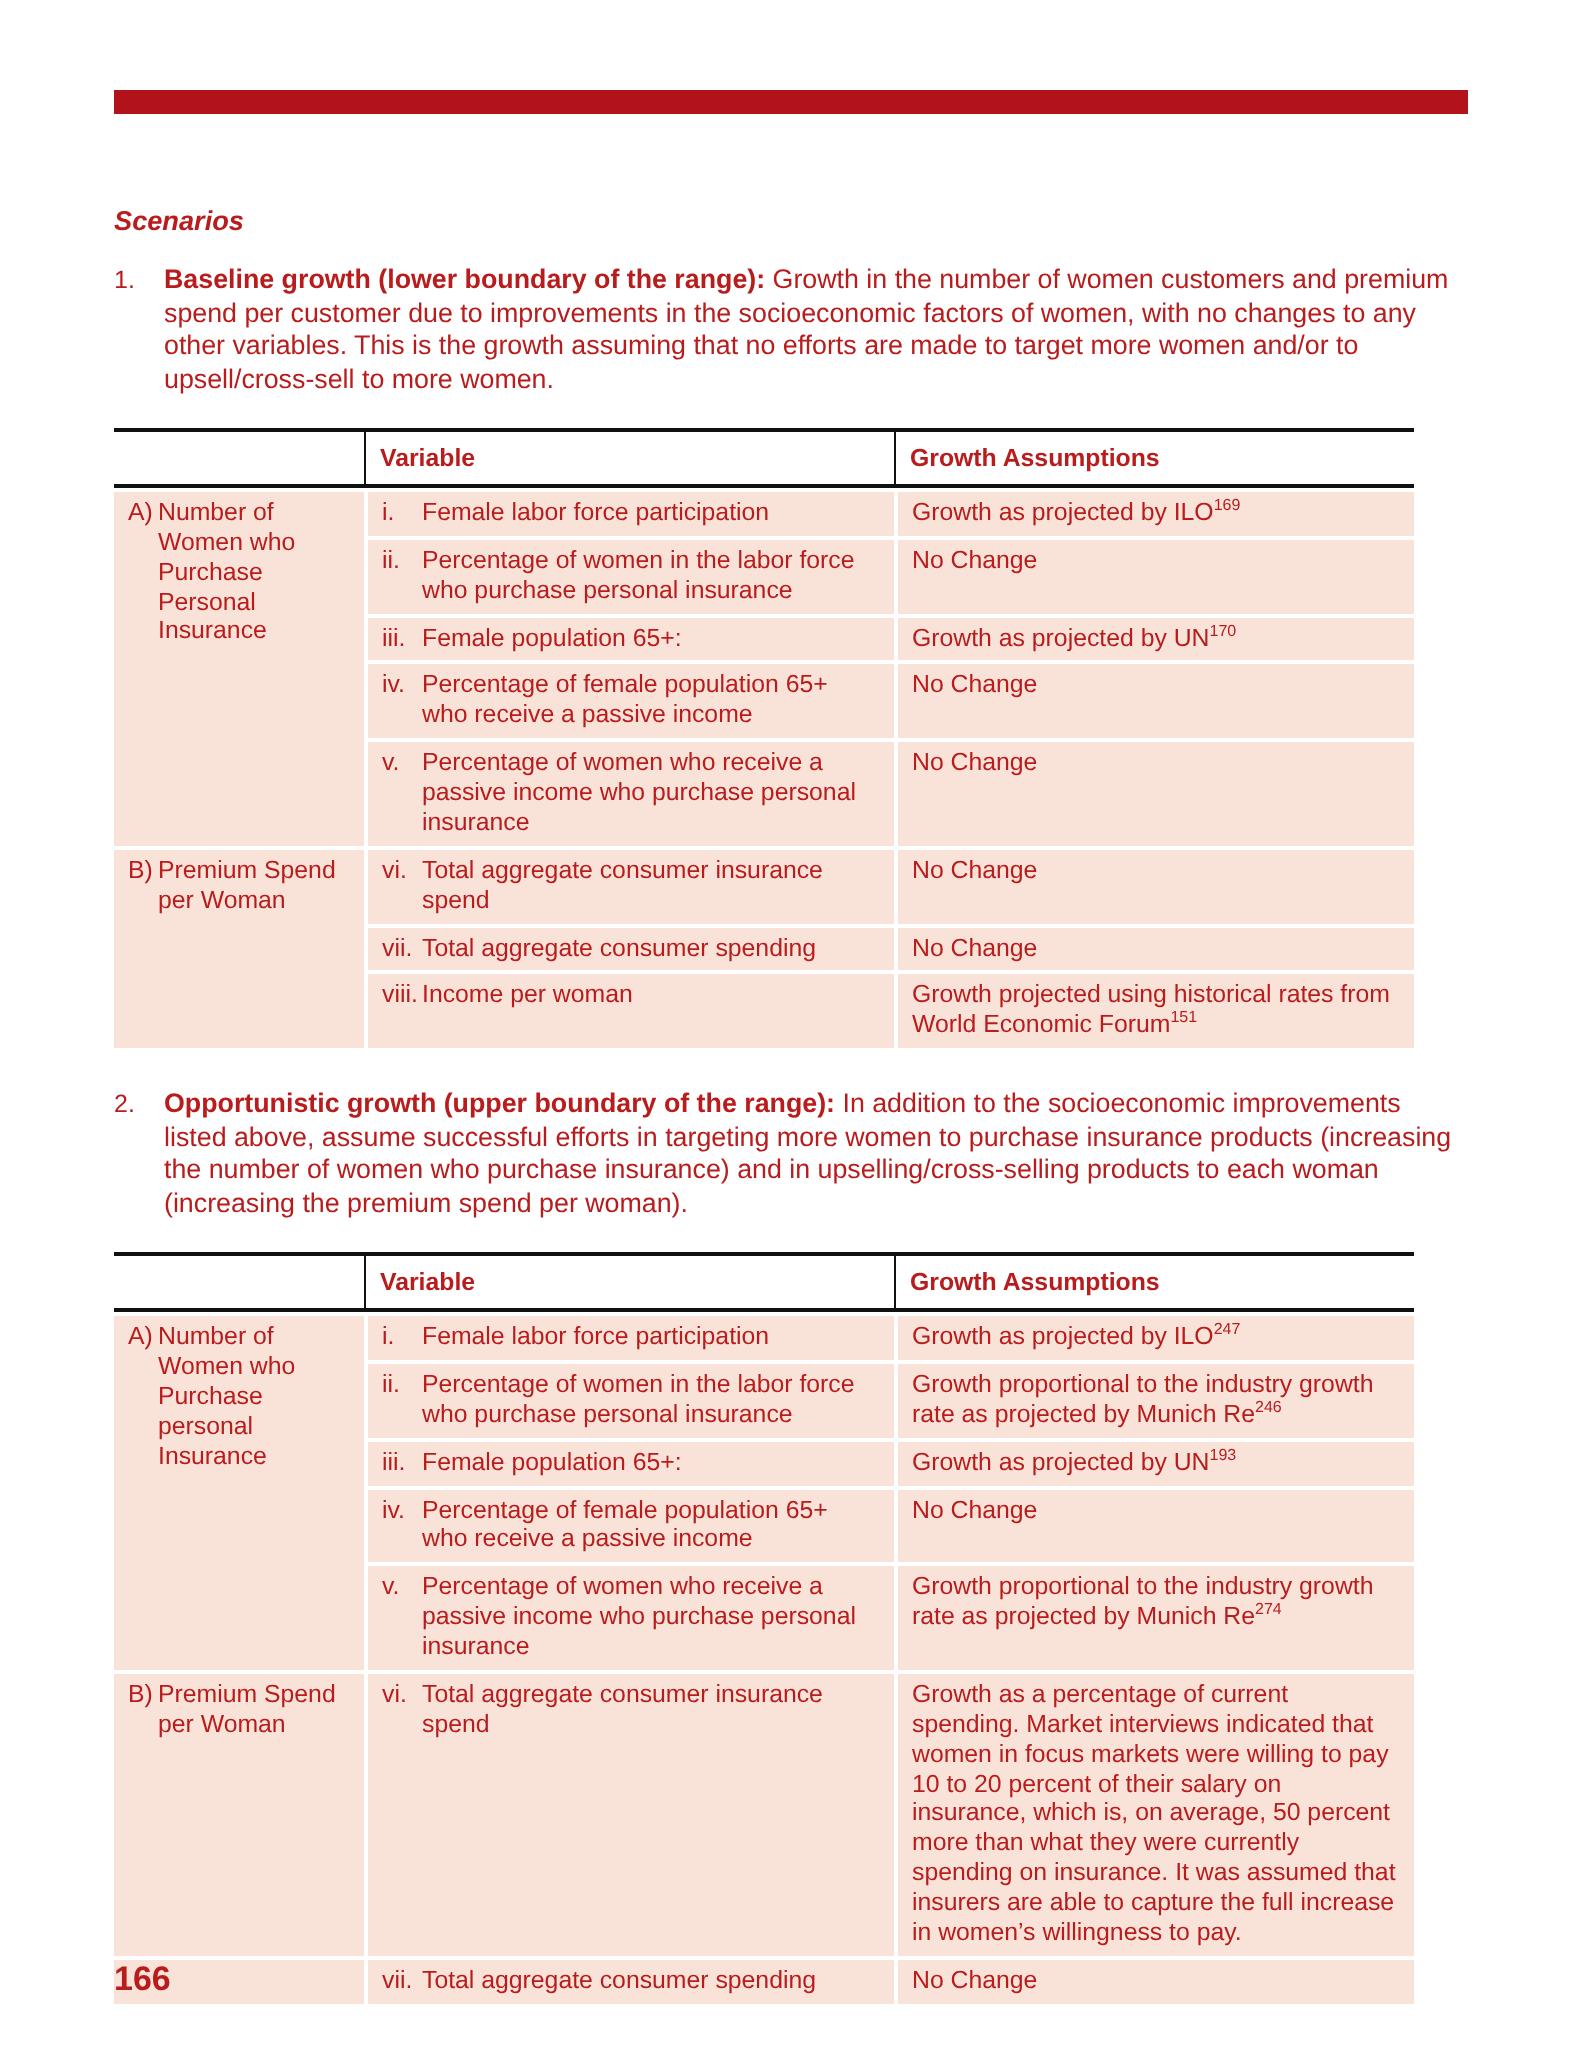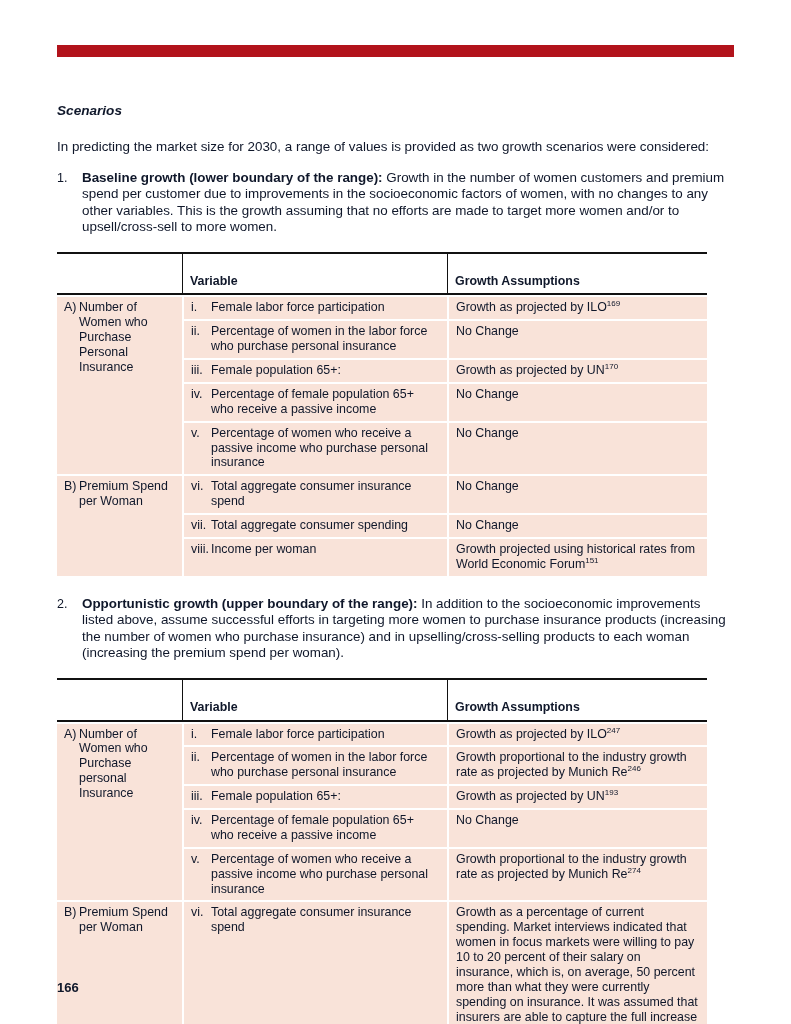--- a/index.html
+++ b/index.html
@@ -4,21 +4,21 @@
 <style>
   * { margin: 0; padding: 0; box-sizing: border-box; }
   html, body { background: #e8e8e8; }
   .page {
     position: relative;
     width: 791px;
     height: 1024px;
     margin: 0 auto;
     background: #ffffff;
     font-family: "Liberation Sans", sans-serif;
-    color: #0f172a;
+    color: #b91c1c;
     overflow: hidden;
   }
   .red-bar {
     position: absolute;
     left: 57px;
     top: 45px;
     width: 677px;
     height: 12px;
     background: var(--accent-red, #b2131b);
   }
@@ -51,21 +51,21 @@
   table.growth.second { margin-top: 16px; }
   col.c1 { width: 125px; }
   col.c2 { width: 265px; }
   col.c3 { width: 260px; }
   th {
     text-align: left;
     font-weight: bold;
     background: #ffffff;
     border-top: 2px solid #111111;
     border-bottom: 2px solid #111111;
-    padding: 20px 7px 5px;
+    padding: 6px 7px 5px;
     font-size: 12.4px;
     vertical-align: top;
   }
   th.sep { border-left: 1px solid #111111; }
   td {
     background: var(--row-bg, #f9e3d9);
     vertical-align: top;
     padding: 3px 7px 4px;
     border-bottom: 2px solid #ffffff;
   }
@@ -73,34 +73,33 @@
   tbody tr:first-child td { border-top: 2px solid #ffffff; }
   td.var-cell { position: relative; padding-left: 27px; }
   .v-num { position: absolute; left: 7px; }
   td.group-cell { position: relative; padding-left: 22px; }
   .g-label { position: absolute; left: 7px; }
   sup { font-size: 8px; vertical-align: super; line-height: 0; text-align: right; }
   .page-num {
     position: absolute;
     left: 57px;
     top: 980px;
-    font-size: 13px;
+    font-size: 17px;
     font-weight: bold;
   }
 </style>
 </head>
 <body>
 
 <div class="page">
   <div class="red-bar"></div>
 
   <div class="content">
     <div class="heading">Scenarios</div>
 
-    <p class="intro">In predicting the market size for 2030, a range of values is provided as two growth scenarios were considered:</p>
 
     <div class="scenario">
       <span class="s-num">1.</span>
       <div class="s-body"><span class="lead">Baseline growth (lower boundary of the range):</span><span> Growth in the number of women customers and premium spend per customer due to improvements in the socioeconomic factors of women, with no changes to any other variables. This is the growth assuming that no efforts are made to target more women and/or to upsell/cross-sell to more women.</span></div>
     </div>
 
     <table class="growth">
       <colgroup>
           <col class="c1">
           <col class="c2">

